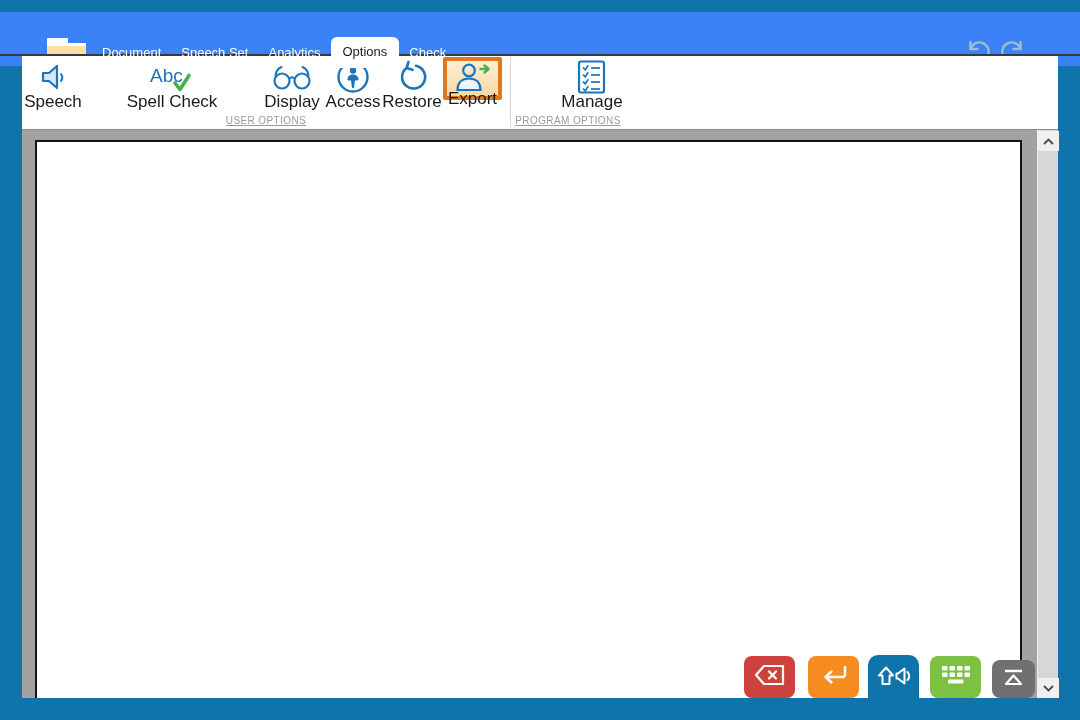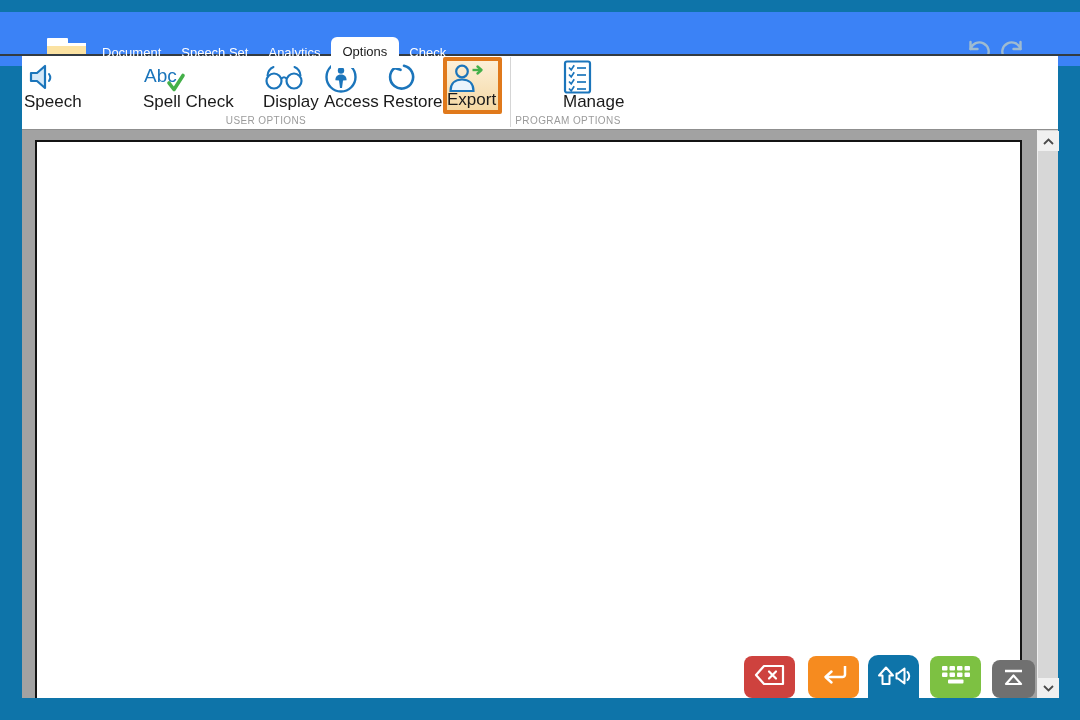--- a/index.html
+++ b/index.html
@@ -27,35 +27,35 @@
 
   .history { position:absolute; right:52px; top:27px; display:flex; gap:9px; }
   .history svg { display:block; cursor:pointer; }
 
   .header-sep { position:absolute; left:0; top:54px; width:1080px; height:2px; background:#333b42; }
 
   
   .ribbon { position:absolute; left:22px; top:56px; width:1036px; height:73px; background:#ffffff; }
   .rb {
     position:absolute; top:2px; height:54px; width:58px;
-    display:flex; flex-direction:column; align-items:flex-start; justify-content:flex-start;
+    display:flex; flex-direction:column; align-items:center; justify-content:flex-start;
     cursor:pointer;
   }
   .rb .ric { height:38px; display:flex; align-items:center; justify-content:center; }
   .rb .rlb { font-size:17px; color:#1a1a1a; white-space:nowrap; line-height:12px; }
   .rb.highlight {
-    top:1px; height:57px; width:59px;
+    top:1px; height:43px; width:59px;
     border:4px solid #e0791b; border-radius:2px;
     background:linear-gradient(#fcefd8, #f5d9a4);
   }
   .rb.highlight .ric { height:33px; }
   .group-divider { position:absolute; left:488px; top:1px; width:1px; height:70px; background:#d5d5d5; }
   .group-label {
     position:absolute; bottom:3px; font-size:10px; color:#9b9b9b; letter-spacing:0.4px;
-    text-align:center; width:200px; white-space:nowrap;
+    text-align:center; width:200px; white-space:nowrap;text-decoration:underline;
   }
   .gl-user    { left:144px; }
   .gl-program { left:446px; }
 
   
   .content { position:absolute; left:22px; top:129px; width:1036px; height:569px; background:#a2a2a2; border-top:1px solid #8f8f8f; }
   .page {
     position:absolute; left:13px; top:10px; width:987px; height:559px;
     background:#ffffff; border:2px solid #141414; border-bottom:none;
   }

